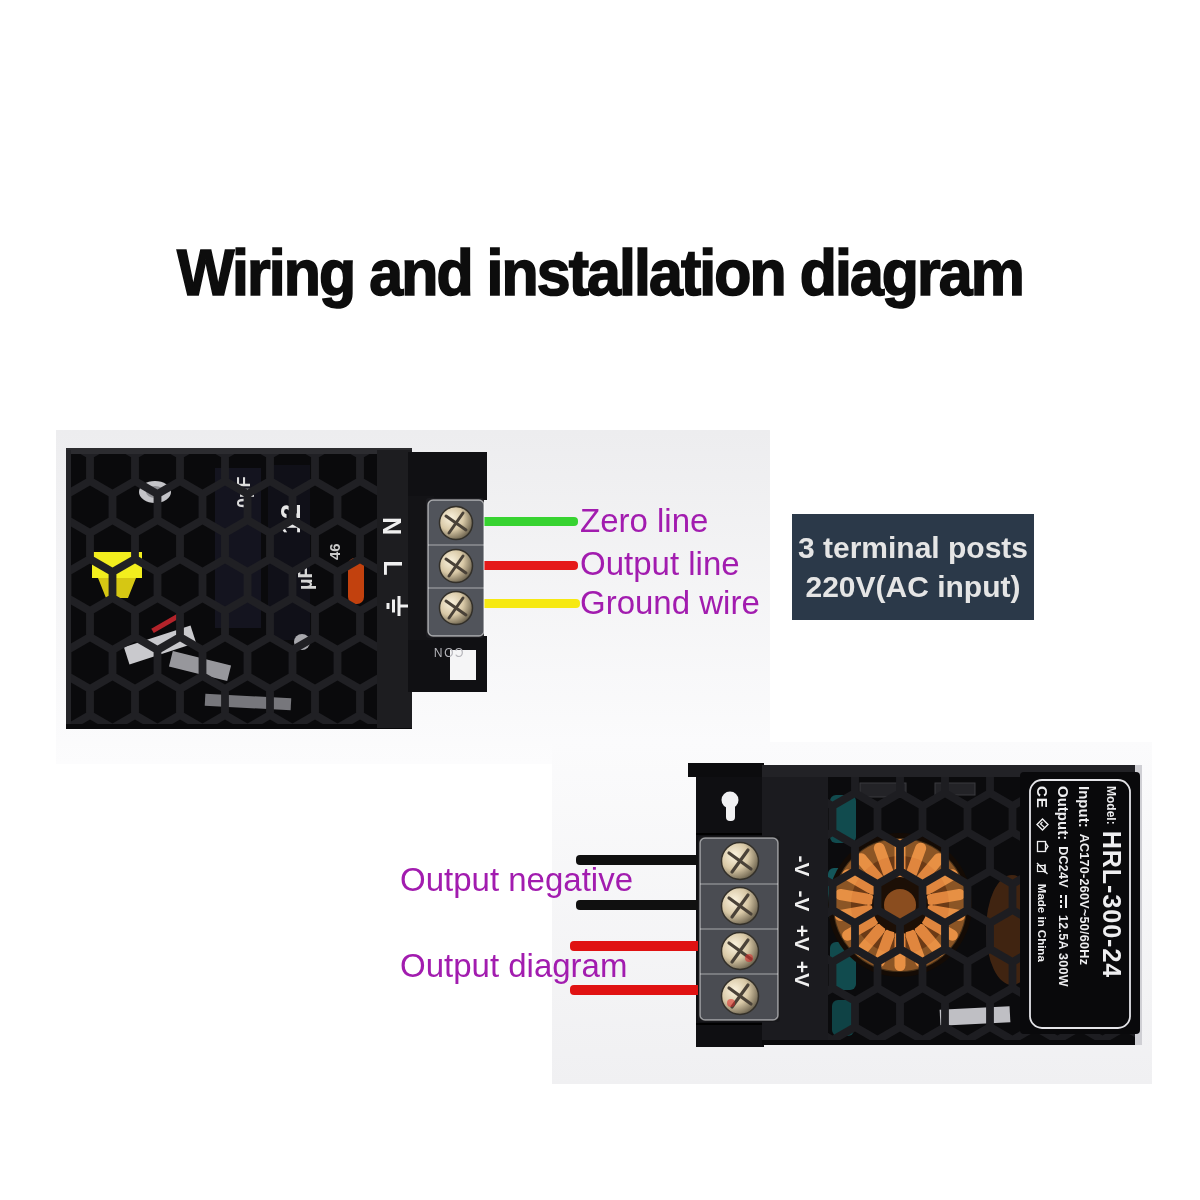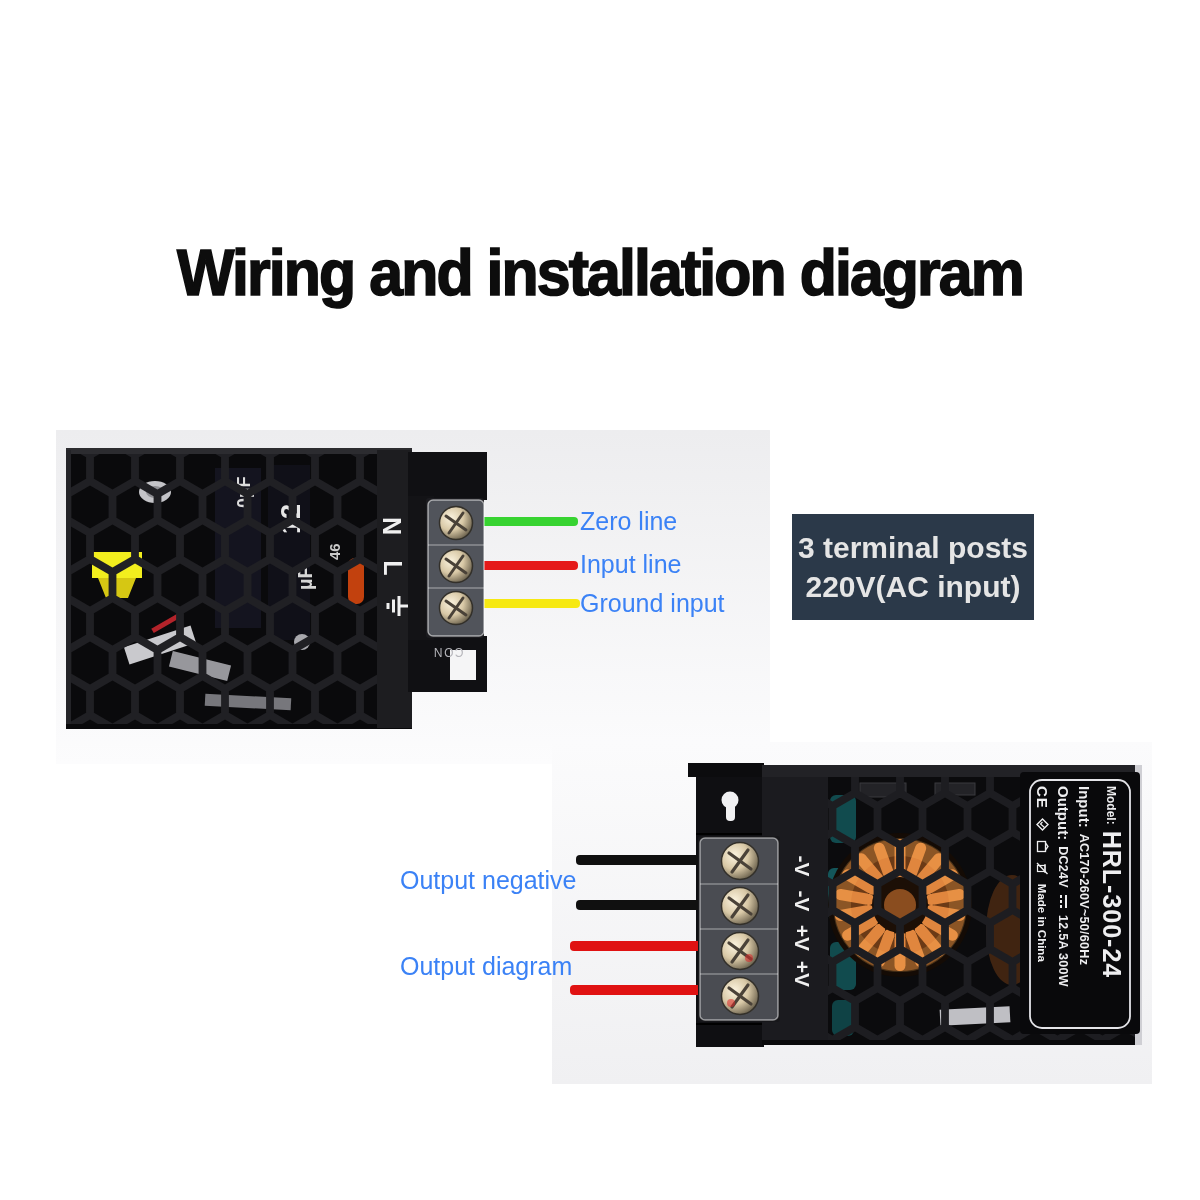--- a/index.html
+++ b/index.html
@@ -2,21 +2,21 @@
 <html><head>
 <meta charset="utf-8">
 <style>
   html,body{margin:0;padding:0;background:#ffffff;}
   .canvas{position:relative;width:1200px;height:1200px;background:#ffffff;overflow:hidden;
           font-family:"Liberation Sans",sans-serif;}
   .abs{position:absolute;}
   .title{left:0;right:0;top:236px;text-align:center;color:#0d0d0d;font-weight:700;
          font-size:64px;letter-spacing:-2px;transform:scaleX(0.95);
          -webkit-text-stroke:1.6px #0d0d0d;white-space:nowrap;}
-  .wire-label{font-size:25px;color:#3b82f6;white-space:nowrap;transform:translateY(-50%);}
+  .wire-label{font-size:33px;color:#a21caf;white-space:nowrap;transform:translateY(-50%);}
   .wire-label.r{text-align:right;}
   .callout{background:#2b3949;color:#e5e5e5;display:flex;flex-direction:column;
            align-items:center;justify-content:center;gap:9px;font-weight:600;}
   .callout .l1{font-size:30px;line-height:1;}
   .callout .l2{font-size:30px;line-height:1;}
   .callout.small2 .l2{font-size:27px;}
   
   .panel-rot{left:1126px;top:786px;width:236px;height:92px;transform:rotate(90deg);
              transform-origin:0 0;display:flex;flex-direction:column;justify-content:space-between;
              color:#eeeef0;}
@@ -232,22 +232,22 @@
           <path d="M729 988 L751 1004 M732 1007 L748 985" stroke="#4a4238" stroke-width="3.2" stroke-linecap="round"></path>
           <circle cx="731" cy="1003" r="4" fill="rgba(220,40,40,0.55)"></circle>
         </g>
       </g>
     </g>
   </svg>
 
   <div class="abs title">Wiring and installation diagram</div>
 
   <div class="abs wire-label" style="left:580px;top:521px">Zero line</div>
-  <div class="abs wire-label" style="left:580px;top:564px">Input line</div>
-  <div class="abs wire-label" style="left:580px;top:603px">Ground input</div>
+  <div class="abs wire-label" style="left:580px;top:564px">Output line</div>
+  <div class="abs wire-label" style="left:580px;top:603px">Ground wire</div>
 
   <div class="abs wire-label r" style="left:400px;top:880px;width:170px">Output negative</div>
   <div class="abs wire-label r" style="left:400px;top:966px;width:170px">Output diagram</div>
 
   <div class="abs callout" style="left:792px;top:514px;width:242px;height:106px">
     <div class="l1">3 terminal posts</div>
     <div class="l2">220V(AC input)</div>
   </div>
 
 

